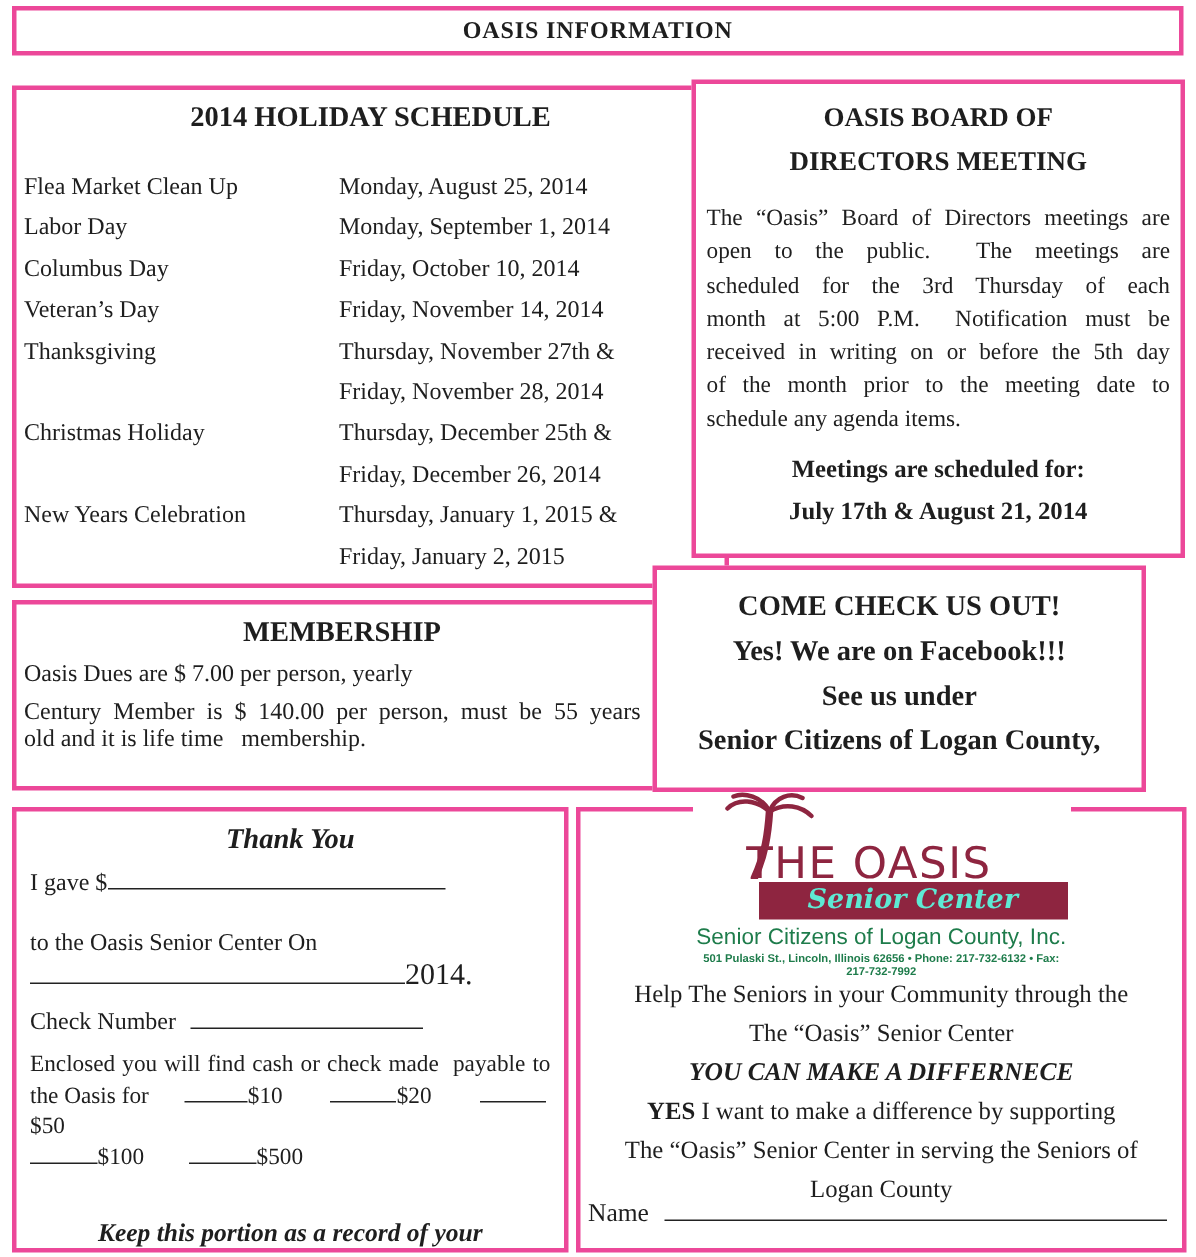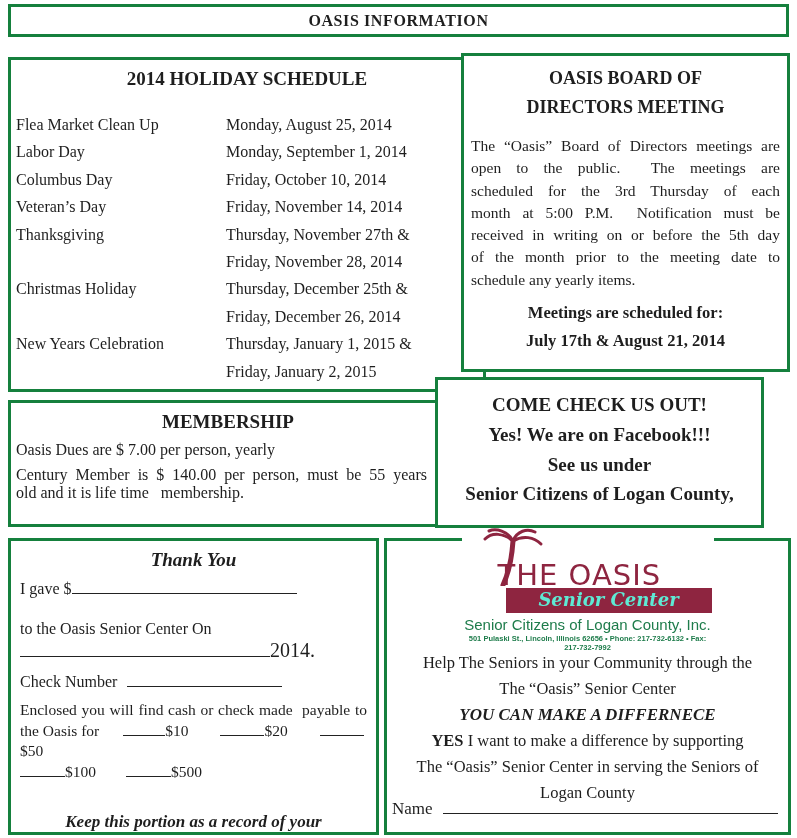--- a/index.html
+++ b/index.html
@@ -1,18 +1,18 @@
 <!DOCTYPE html>
 <html><head>
 <meta charset="utf-8">
 <style>
   * { margin:0; padding:0; box-sizing:border-box; }
   html,body { width:797px; height:838px; background:#ffffff; overflow:hidden;
               font-family:"Liberation Serif", serif; color:#1e1e1e; }
-  .box { position:absolute; border:3px solid #15803d; background:#fff; }
+  .box { position:absolute; border:3px solid #ec4899; background:#fff; }
 
   
   .header-box { left:8px; top:4px; width:781px; height:33px; }
   .header-title { font-weight:bold; font-size:16px; letter-spacing:.6px;
                   text-align:center; line-height:27px; }
 
   
   .holiday-box { left:8px; top:57px; width:478px; height:335px; }
   .box-title { font-weight:bold; font-size:19px; text-align:center; margin-top:8px; }
   .h-rows { margin-top:21px; padding:0 6px 0 5px; }
@@ -146,21 +146,21 @@
     <div>OASIS BOARD OF</div>
     <div>DIRECTORS MEETING</div>
   </div>
   <div class="board-body">
     <div class="jline">The “Oasis” Board of Directors meetings are</div>
     <div class="jline">open to the public. &nbsp;The meetings are</div>
     <div class="jline">scheduled for the 3rd Thursday of each</div>
     <div class="jline">month at 5:00 P.M. &nbsp;Notification must be</div>
     <div class="jline">received in writing on or before the 5th day</div>
     <div class="jline">of the month prior to the meeting date to</div>
-    <div>schedule any yearly items.</div>
+    <div>schedule any agenda items.</div>
   </div>
   <div class="board-sched">
     <div>Meetings are scheduled for:</div>
     <div>July 17th &amp; August 21, 2014</div>
   </div>
 </div>
 
 <div class="box fb-box">
   <div class="fb-lines">
     <div class="fb-line">COME CHECK US OUT!</div>

